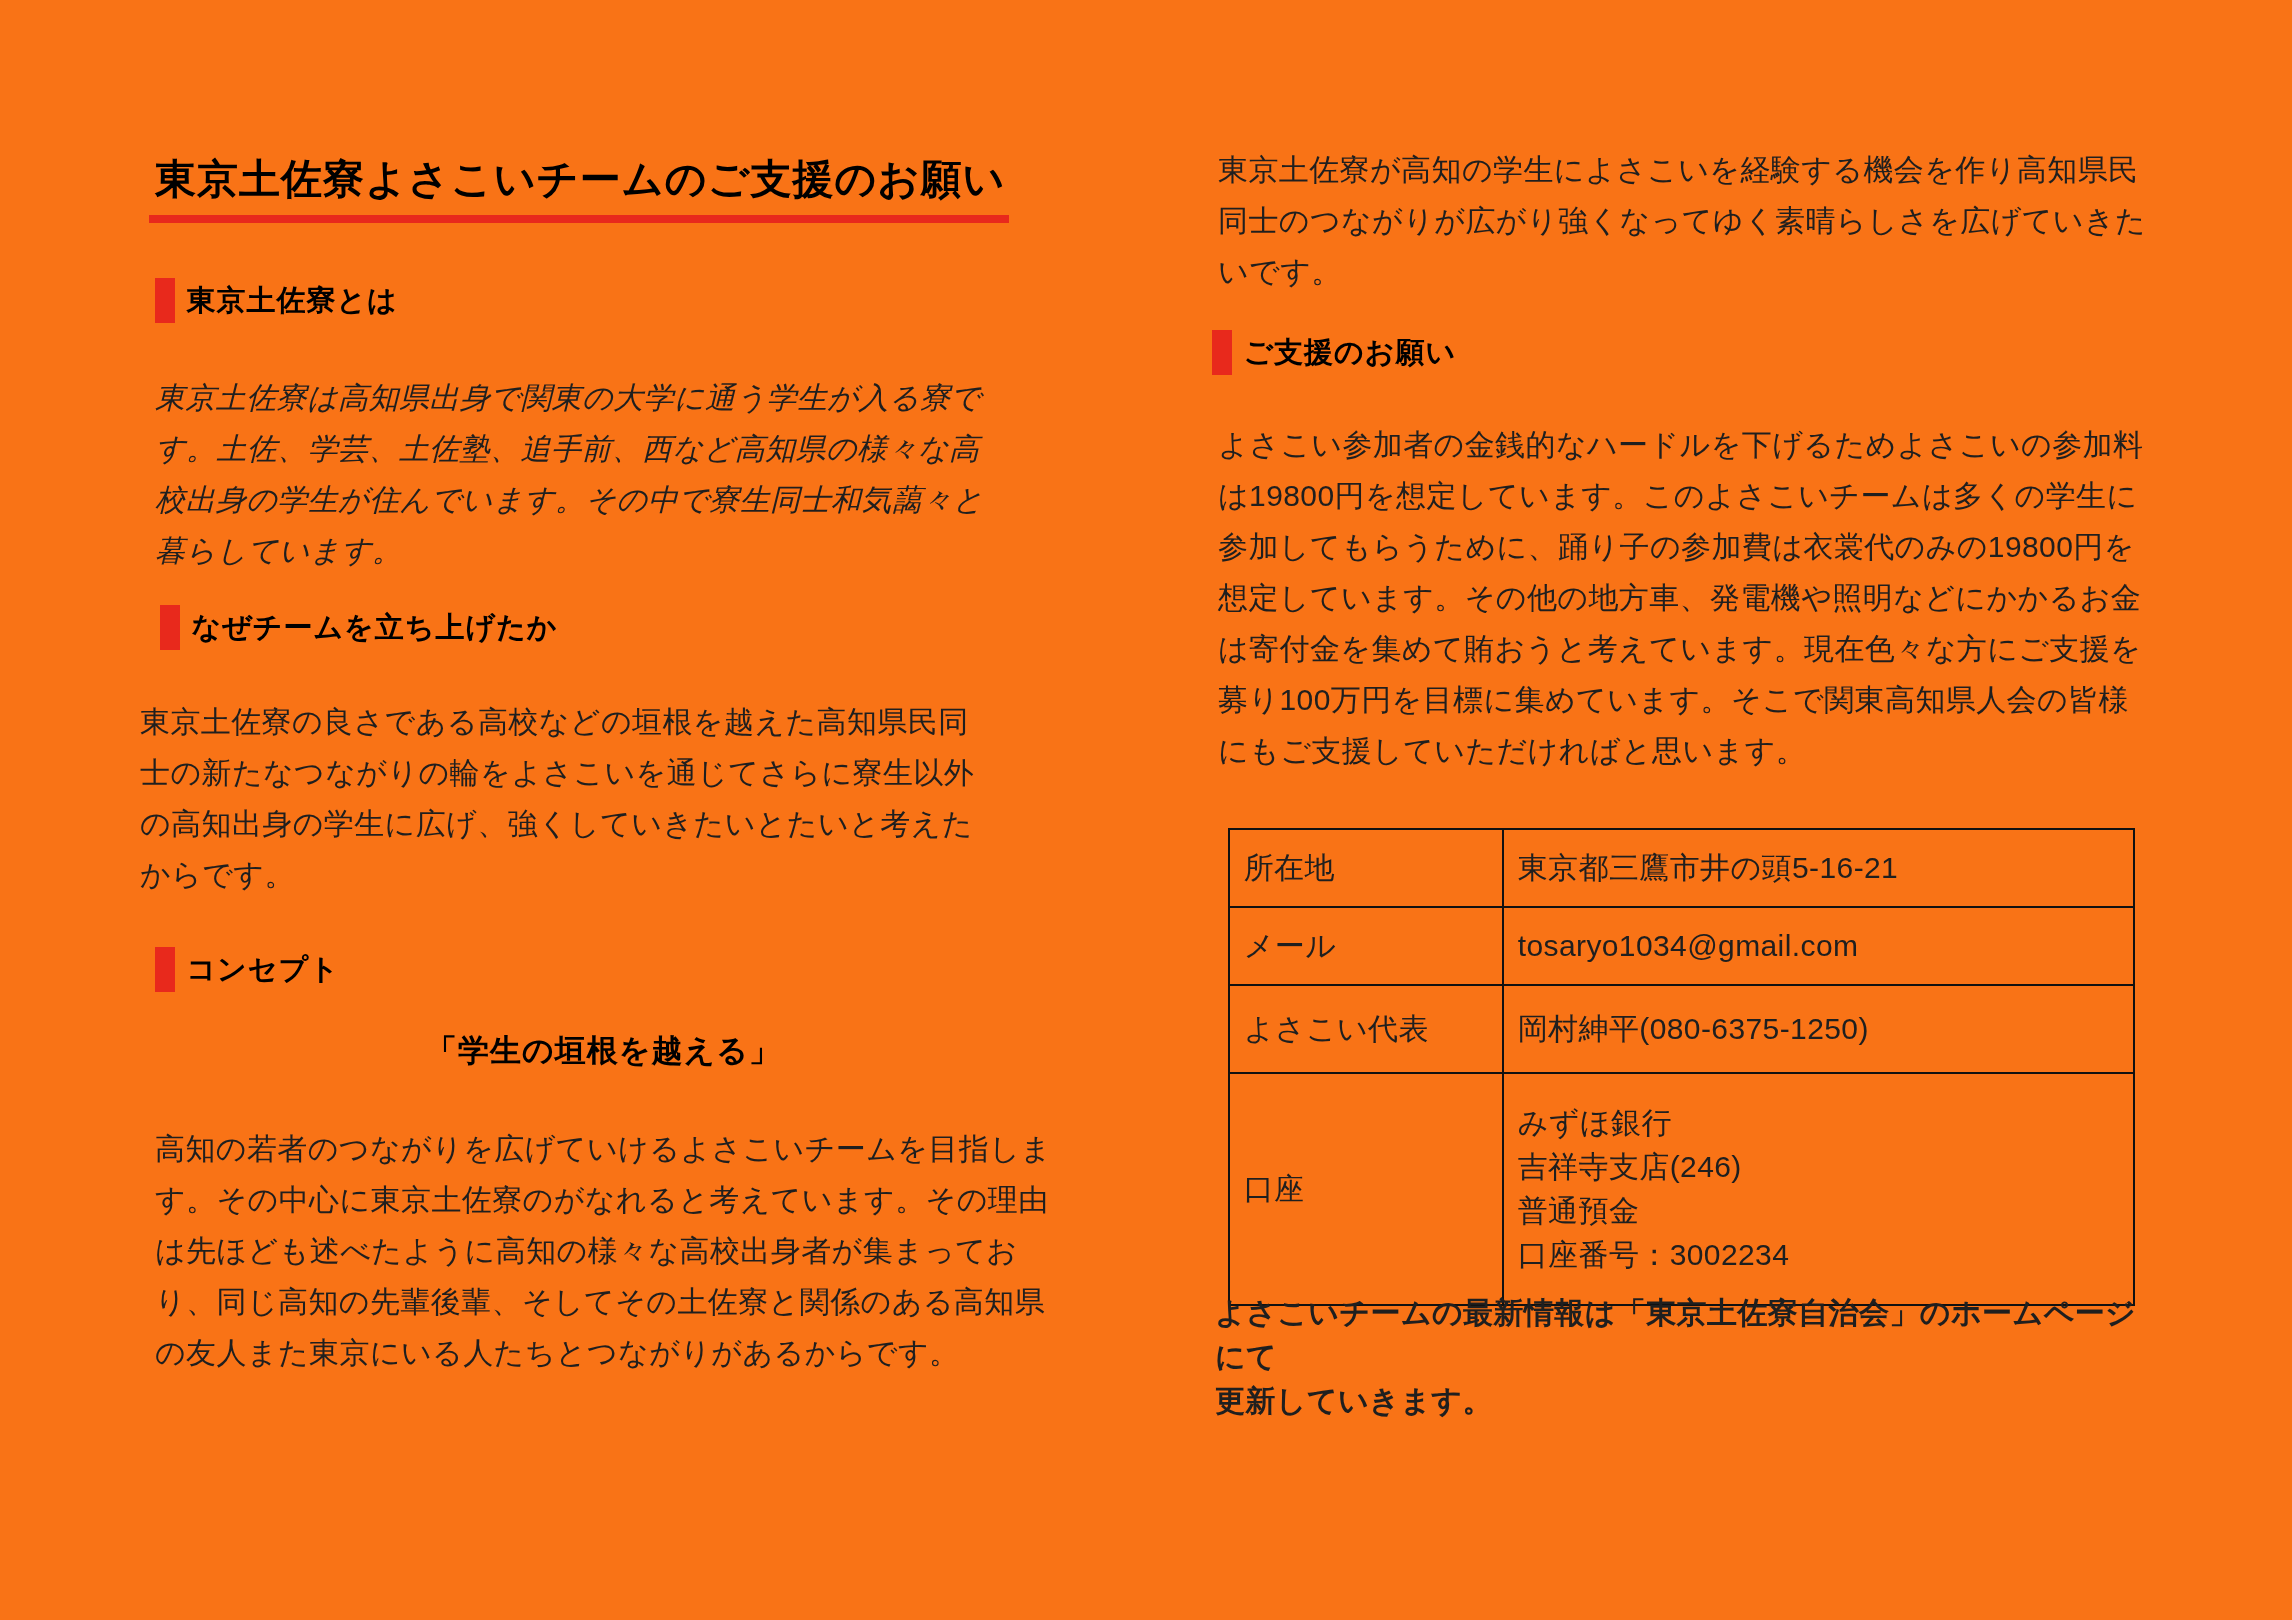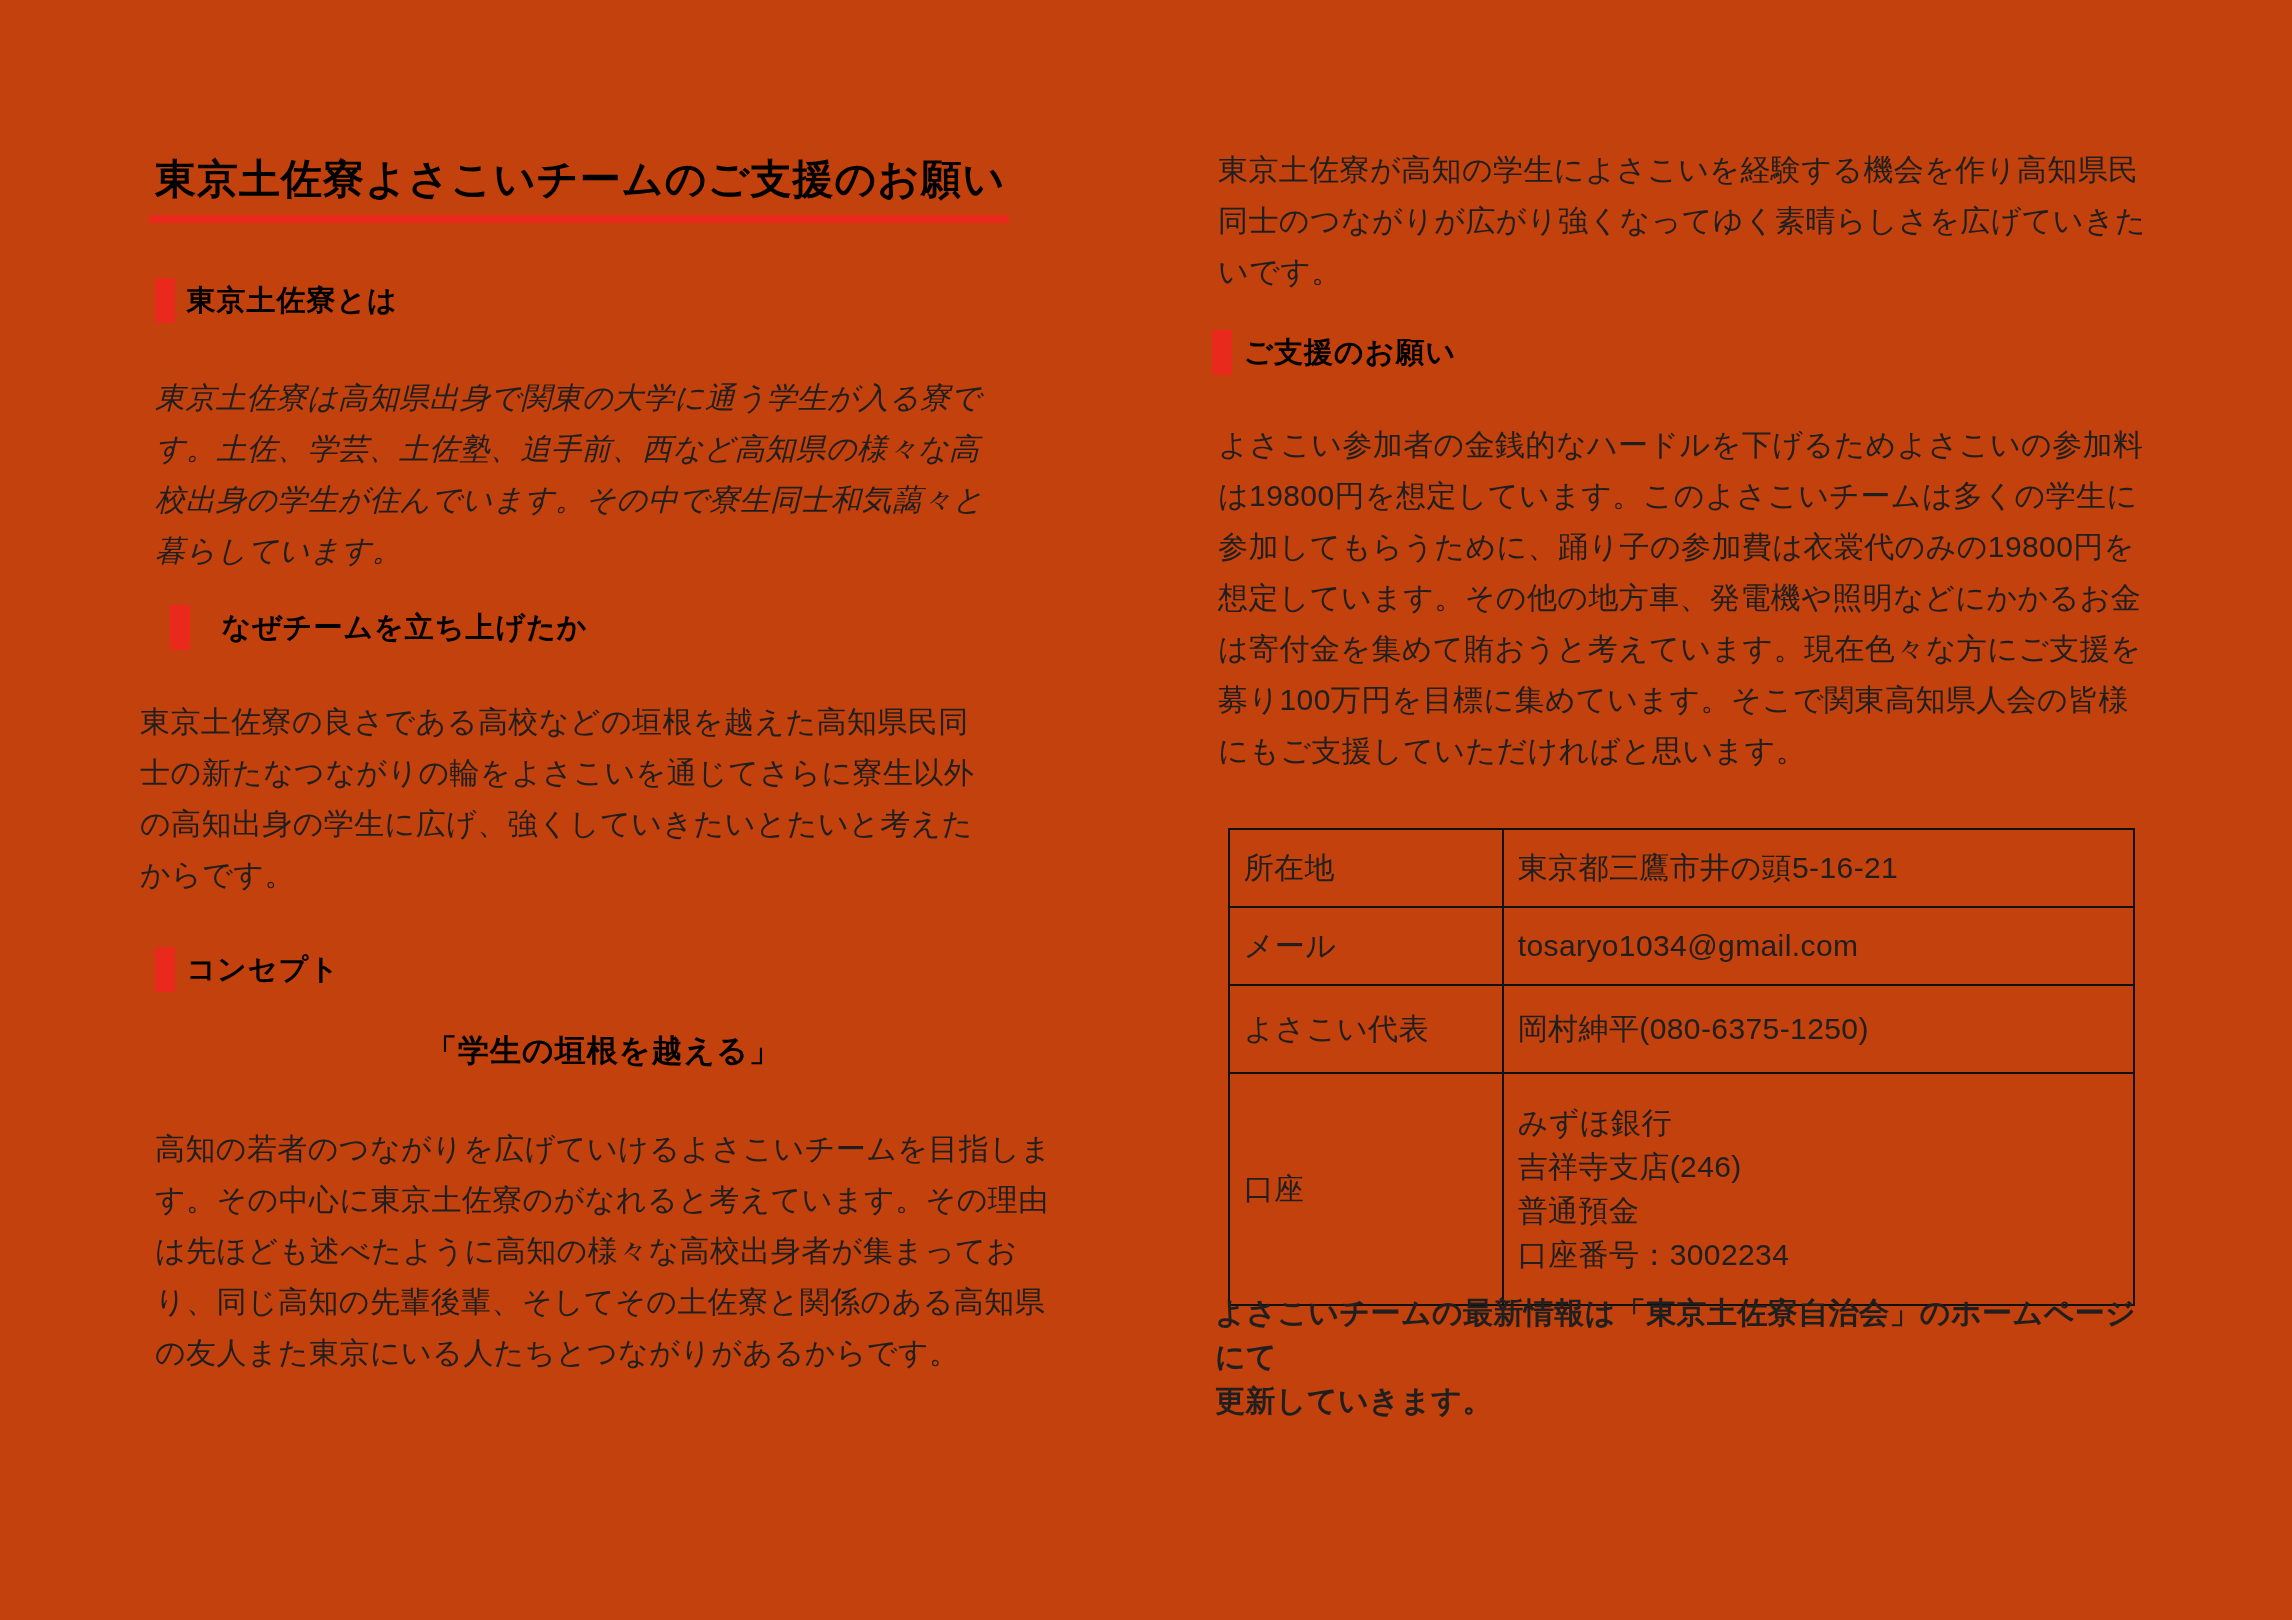--- a/index.html
+++ b/index.html
@@ -5,21 +5,21 @@
   :root { --accent: #e8291c; }
   * { margin: 0; padding: 0; box-sizing: border-box; }
   html, body { background: #ffffff; }
   body {
     width: 2293px; height: 1620px;
     position: relative;
     font-family: "Liberation Sans", "DejaVu Sans", sans-serif;
     color: #222;
     overflow: hidden;
   }
-  .page { position: absolute; inset: 0; background: #c2410c; }
+  .page { position: absolute; inset: 0; background: #f97316; }
 
   .block { position: absolute; }
 
   
   .doc-title {
     left: 149px; top: 157px;
     display: inline-block;
     font-family: "Liberation Serif", "DejaVu Serif", serif;
     font-weight: bold;
     font-size: 41px; line-height: 1.1;
@@ -61,21 +61,21 @@
     line-height: 47px;
     letter-spacing: 1px;
     color: #000;
     text-align: center;
     width: 897px;
   }
 
   
   .l-heading-about   { left: 155px; top: 278px; }
   .l-para-about      { left: 155px; top: 372px; width: 897px; font-style: italic; }
-  .l-heading-why     { left: 170px; top: 605px; gap: 20px; }
+  .l-heading-why     { left: 160px; top: 605px; }
   .l-para-why        { left: 140px; top: 696px; width: 897px; }
   .l-heading-concept { left: 155px; top: 947px; }
   .l-slogan          { left: 155px; top: 1027px; }
   .l-para-concept    { left: 155px; top: 1123px; width: 907px; }
 
   
   .r-intro           { left: 1218px; top: 144px; width: 931px; }
   .r-heading-support { left: 1212px; top: 330px; }
   .r-para-support    { left: 1218px; top: 419px; width: 931px; }
   .r-table           { left: 1228px; top: 828px; }

